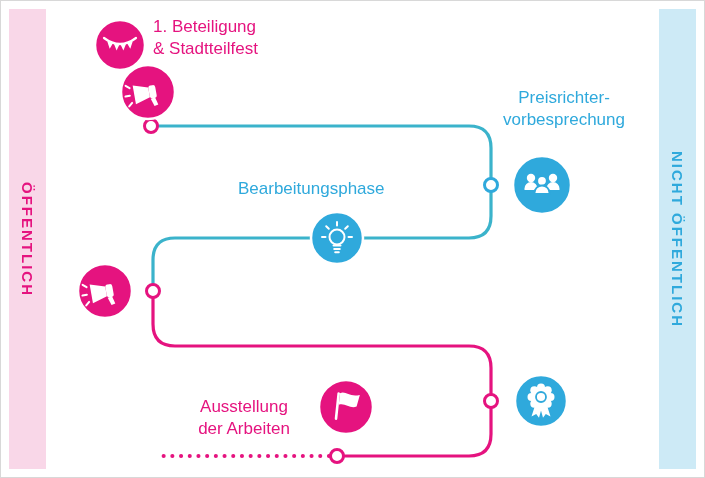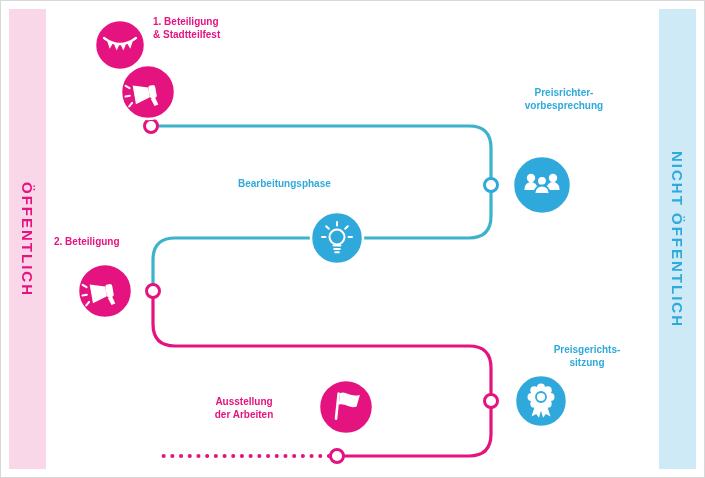--- a/index.html
+++ b/index.html
@@ -23,21 +23,21 @@
   .band-right { right: 8px; background: var(--blue-light); }
   .band-text {
     writing-mode: vertical-rl; text-orientation: mixed;
     font-weight: 700; font-size: 15px; letter-spacing: 2px;
     white-space: nowrap;
   }
   .pink-text { color: var(--pink); }
   .blue-text { color: var(--blue); }
   .label {
     position: absolute;
-    font-weight: 700; font-size: 10px; line-height: 1.28;
+    font-weight: 400; font-size: 17px; line-height: 1.28;
     white-space: pre-line;
   }
   svg.flow { position: absolute; left: 0; top: 0; }
   .line { fill: none; stroke-width: 3.2; }
   .line.teal { stroke: var(--teal); }
   .line.pink { stroke: var(--pink); }
   .line.dotted {
     stroke: var(--pink); stroke-width: 4;
     stroke-dasharray: 0.1 8.6; stroke-linecap: round;
   }
@@ -163,21 +163,18 @@
 
   <div class="label pink-text" style="left:152px; top:15px; width:150px; text-align:left;">1. Beteiligung
 &amp; Stadtteilfest</div>
 
   <div class="label blue-text" style="right:50px; top:86px; width:180px; text-align:center;">Preisrichter-
 vorbesprechung</div>
 
 
   <div class="label blue-text" style="left:237px; top:177px; width:200px; text-align:left;">Bearbeitungsphase</div>
 
-  <div class="label pink-text" style="left:53px; top:235px; width:130px; text-align:left;">2. Beteiligung</div>
 
-  <div class="label blue-text" style="left:522px; top:343px; width:128px; text-align:center;">Preisgerichts-
-sitzung</div>
 
   <div class="label pink-text" style="left:176px; top:395px; width:134px; text-align:center;">Ausstellung
 der Arbeiten</div>
 
 </div>
 
 </body></html>

